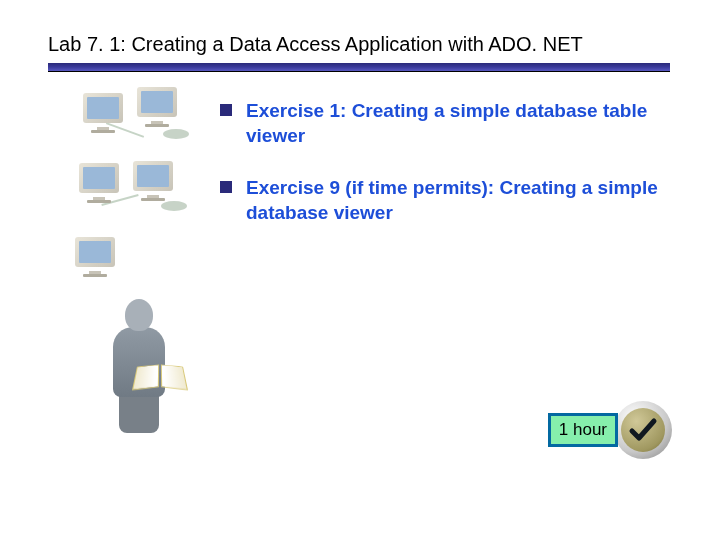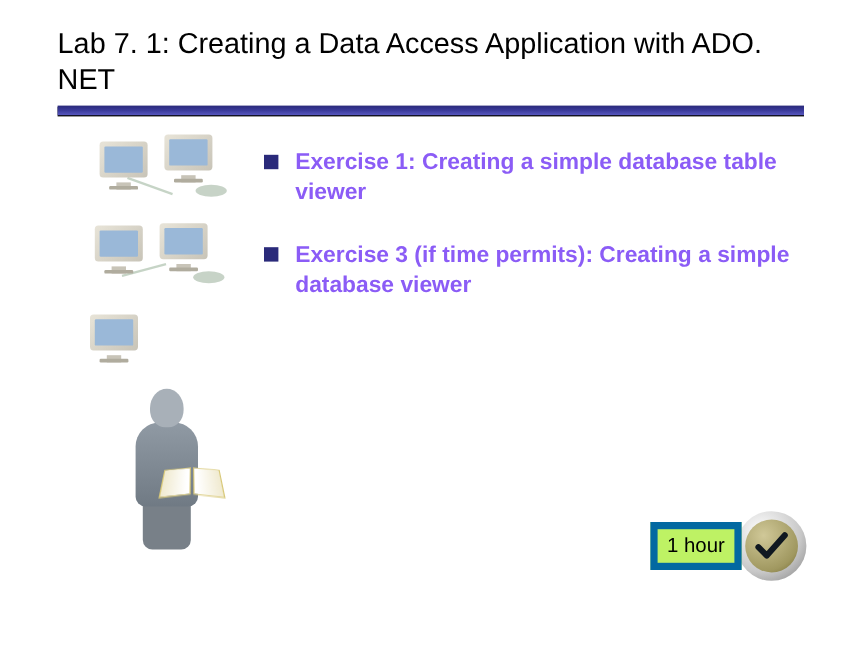--- a/index.html
+++ b/index.html
@@ -5,22 +5,22 @@
     * { margin: 0; padding: 0; box-sizing: border-box; }
     body {
       width: 720px;
       height: 540px;
       font-family: Arial, Helvetica, sans-serif;
       background: #ffffff;
       position: relative;
       overflow: hidden;
     }
     .title {
-      padding: 22px 0 6px 48px;
-      font-size: 24px;
+      padding: 32px 0 6px 48px;
+      font-size: 20px;
       font-weight: normal;
       color: #000;
       line-height: 1.25;
       max-width: 640px;
     }
     .title-underline {
       margin-left: 48px;
       width: 622px;
       height: 8px;
       background: linear-gradient(to bottom, #2a2a7a 0%, #3a3a9a 50%, #5858c0 100%);
@@ -155,36 +155,36 @@
     .bullet-marker {
       flex: 0 0 12px;
       height: 12px;
       background: #2a2a7a;
       margin-top: 5px;
       margin-right: 14px;
     }
     .bullet-text {
       font-size: 19px;
       font-weight: bold;
-      color: #8b5cf6;
+      color: #1d4ed8;
       line-height: 1.3;
     }
     .time-badge {
       position: absolute;
       right: 48px;
       bottom: 42px;
       display: flex;
       align-items: center;
     }
     .time-label {
       font-size: 17px;
       color: #000;
-      background: #bef264;
+      background: #86efac;
       padding: 4px 8px;
-      border: 6px solid #0369a1;
+      border: 3px solid #0369a1;
       margin-right: -4px;
       position: relative;
       z-index: 2;
     }
     .time-icon {
       width: 58px;
       height: 58px;
       position: relative;
     }
     .time-circle-outer {
@@ -289,21 +289,21 @@
     </div>
   </div>
 
   <div class="bullets">
     <div class="bullet-item">
       <div class="bullet-marker"></div>
       <div class="bullet-text">Exercise 1: Creating a simple database table viewer</div>
     </div>
     <div class="bullet-item">
       <div class="bullet-marker"></div>
-      <div class="bullet-text">Exercise 3 (if time permits): Creating a simple database viewer</div>
+      <div class="bullet-text">Exercise 9 (if time permits): Creating a simple database viewer</div>
     </div>
   </div>
 
   <div class="time-badge">
     <div class="time-label">1 hour</div>
     <div class="time-icon">
       <div class="time-circle-outer"></div>
       <div class="time-circle-inner"></div>
       <svg class="checkmark" viewBox="0 0 30 30">
         <path d="M4 16 L11 23 L26 6" stroke="#101820" stroke-width="5" fill="none" stroke-linecap="round" stroke-linejoin="round"></path>

